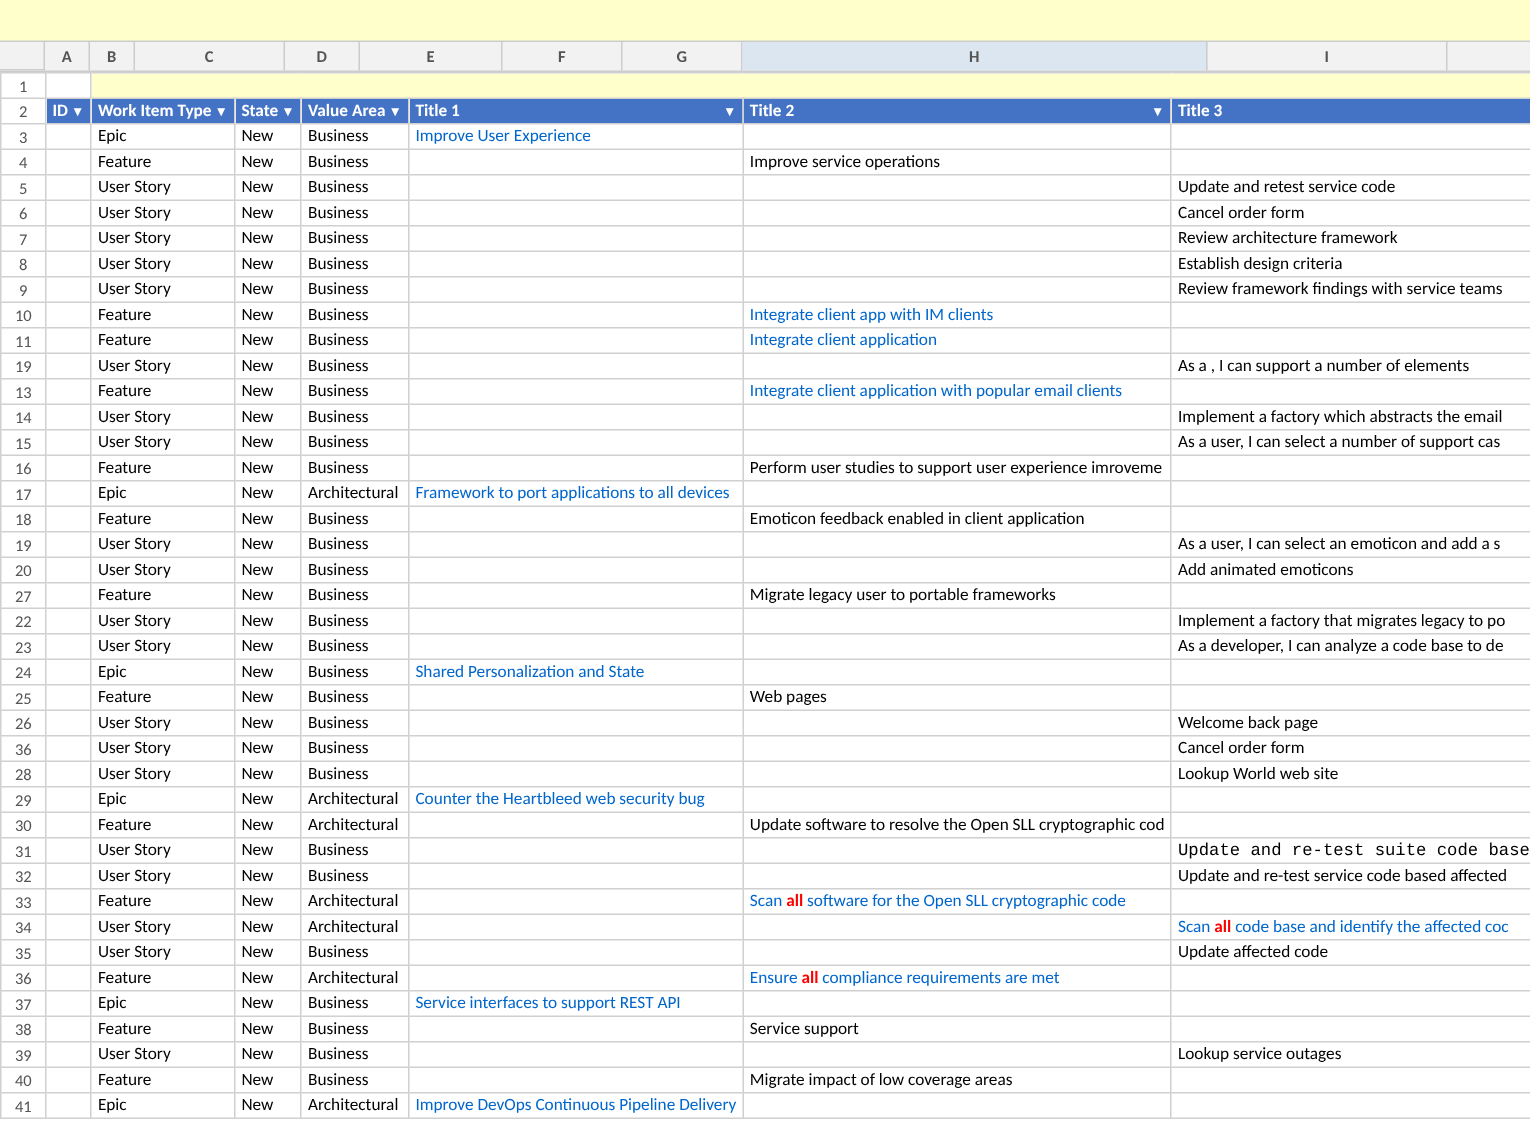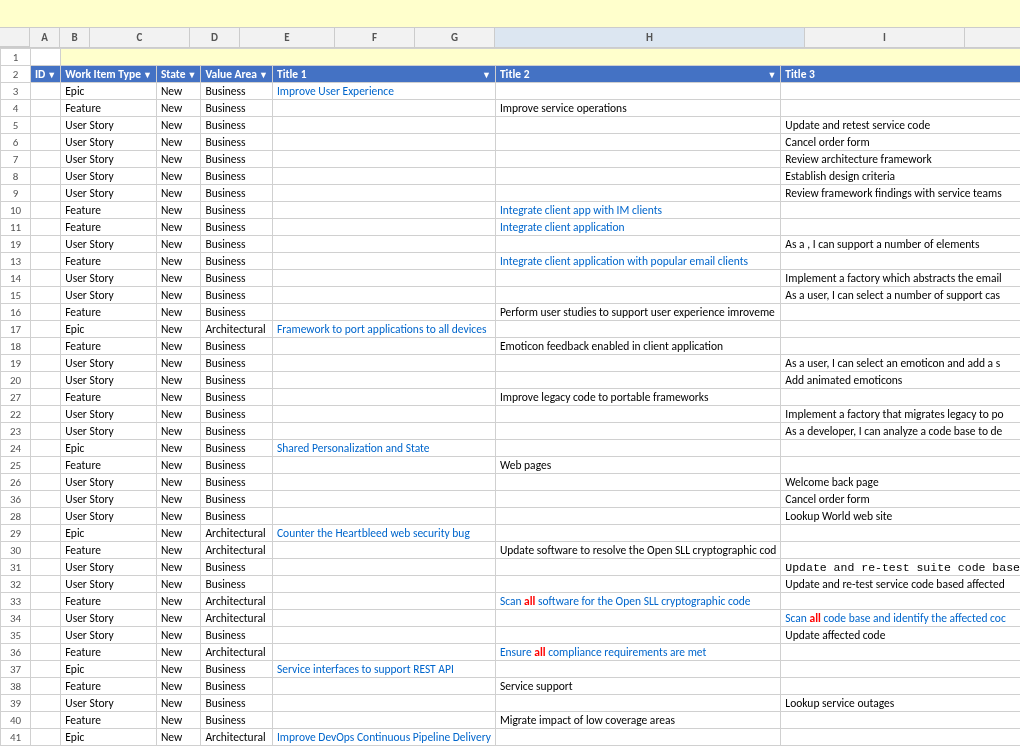--- a/index.html
+++ b/index.html
@@ -404,21 +404,21 @@
       <td style="width:160px;">\Service Suite\Web Service</td>
 
     </tr>
           <tr>
       <td class="row-num-cell">27</td>
       <td style="width:30px;text-align:center;"></td>
       <td style="width:100px;">Feature</td>
       <td style="width:50px;">New</td>
       <td style="width:95px;">Business</td>
       <td style="width:80px;"></td>
-      <td style="width:80px;">Improve legacy code to portable frameworks</td>
+      <td style="width:80px;">Migrate legacy user to portable frameworks</td>
       <td style="width:310px;"></td>
       <td style="width:160px;">\Fiber Suite</td>
 
     </tr>
           <tr>
       <td class="row-num-cell">22</td>
       <td style="width:30px;text-align:center;"></td>
       <td style="width:100px;">User Story</td>
       <td style="width:50px;">New</td>
       <td style="width:95px;">Business</td>

